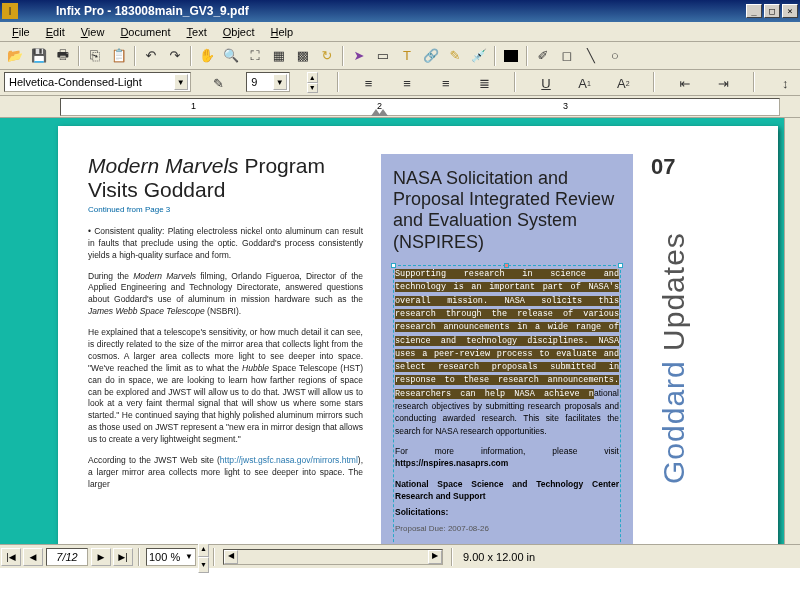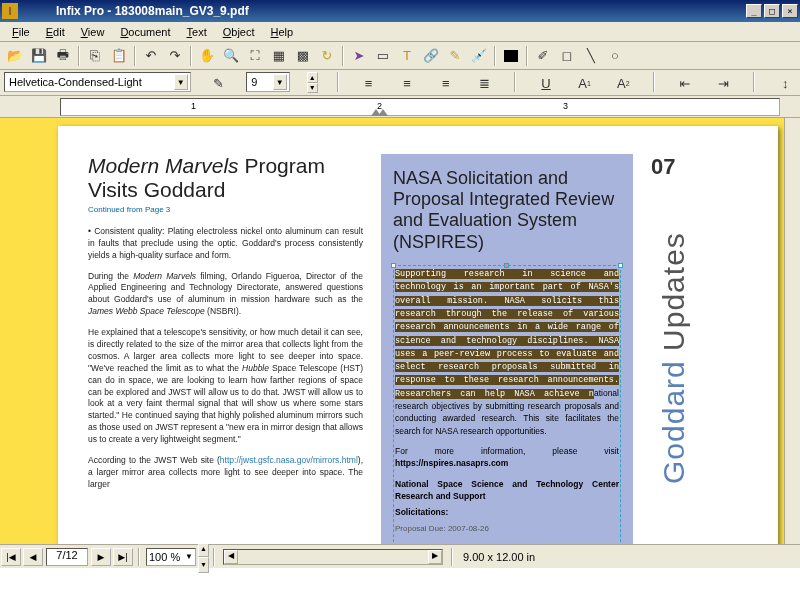--- a/index.html
+++ b/index.html
@@ -15,21 +15,21 @@
 .toolbar { background:#ece9d8; height:28px; display:flex; align-items:center; padding:2px 4px; border-bottom:1px solid #aca899; gap:2px; }
 .tbtn { width:22px; height:22px; border:1px solid transparent; display:flex; align-items:center; justify-content:center; cursor:pointer; font-size:13px; color:#333;}
 .tsep { width:2px; height:20px; border-left:1px solid #aca899; border-right:1px solid #fff; margin:0 2px; }
 .fontbar { background:#ece9d8; height:26px; display:flex; padding:2px 4px; border-bottom:1px solid #aca899; gap:17px; }
 .combo { height:20px; background:#fff; border:1px inset #aca899; font-size:11px; padding:1px 2px; display:flex; align-items:center; }
 .combo .val { flex:1; padding:0 2px; }
 .combo .arr { width:14px; height:16px; background:#ece9d8; border:1px outset #fff; display:flex; align-items:center; justify-content:center; font-size:8px; cursor:pointer;}
 .ruler { background:#ece9d8; height:22px; position:relative; border-bottom:1px solid #aca899; }
 .ruler-inner { position:absolute; left:60px; right:20px; top:2px; height:18px; background:#fff; border:1px inset #aca899; }
 .tickn { position:absolute; top:2px; font-size:9px; }
-.canvas { background:#fde047; height:426px; overflow:hidden; position:relative; }
+.canvas { background:#14b8a6; height:426px; overflow:hidden; position:relative; }
 .page { position:absolute; left:58px; top:8px; width:720px; height:560px; background:#fff; box-shadow:2px 2px 5px rgba(0,0,0,0.5); }
 .page-inner { padding:28px 30px; display:flex; gap:18px; height:100%; }
 .col-left { flex:0 0 275px; font-size:9px; line-height:1.45; color:#222; }
 .col-left h1 { font-size:21px; font-weight:normal; color:#222; line-height:1.15; margin-bottom:2px; font-family:Georgia,serif;}
 .col-left h1 i { font-style:italic; }
 .col-left .cont { font-size:8px; color:#0066a4; margin-bottom:10px; }
 .col-left p { margin-bottom:9px; text-align:justify; font-size:8.5px; line-height:1.4;}
 .col-left a { color:#2a7ab0; text-decoration:none; }
 .col-mid { flex:0 0 252px; background:#a8b4dc; padding:14px 12px; font-size:9px; line-height:1.4; position:relative;}
 .col-mid h2 { font-size:18px; font-weight:normal; color:#222; line-height:1.18; margin-bottom:12px; }
@@ -39,21 +39,21 @@
 .col-mid .sub { font-weight:bold; margin-bottom:4px; }
 .col-mid .rel { color:#555; font-size:8px; }
 .col-right { flex:0 0 42px; position:relative; }
 .col-right .yr { font-size:22px; font-weight:bold; color:#333; }
 .col-right .vert { position:absolute; left:6px; top:330px; transform:rotate(-90deg); transform-origin:left top; font-size:30px; white-space:nowrap; letter-spacing:1px;}
 .col-right .vert .g { color:#5a82b8; }
 .col-right .vert .u { color:#555; }
 .scroll-v { position:absolute; right:0; top:0; width:16px; height:100%; background:#ece9d8; border-left:1px solid #aca899; }
 .statusbar { background:#ece9d8; height:24px; display:flex; align-items:center; border-top:1px solid #aca899; font-size:11px; }
 .navbtn { width:20px; height:18px; background:#ece9d8; border:1px outset #fff; display:flex; align-items:center; justify-content:center; cursor:pointer; font-size:9px; margin:0 1px;}
-.pagefield { width:42px; height:18px; background:#fff; border:1px inset #aca899; text-align:center; font-size:11px; margin:0 2px; display:flex; justify-content:center;}
+.pagefield { width:42px; height:18px; background:#fff; border:1px inset #aca899; text-align:center; font-size:11px; margin:0 2px; display:flex; align-items:center; justify-content:center;font-style:italic;}
 .zoomfield { width:50px; height:18px; background:#fff; border:1px inset #aca899; font-size:11px; margin:0 2px; display:flex; align-items:center; padding:0 2px;}
 .status-sep { width:2px; height:18px; border-left:1px solid #aca899; border-right:1px solid #fff; margin:0 4px; }
 .sbtn { width:11px; height:16px; background:#ece9d8; border:1px outset #fff; font-size:7px; display:flex; align-items:center; justify-content:center; cursor:pointer;}
 .handle { position:absolute; width:5px; height:5px; background:#fff; border:1px solid #2aa8c8; }
 </style>
 </head>
 <body>
 
 <div class="titlebar">
   <div class="icon">I</div>

